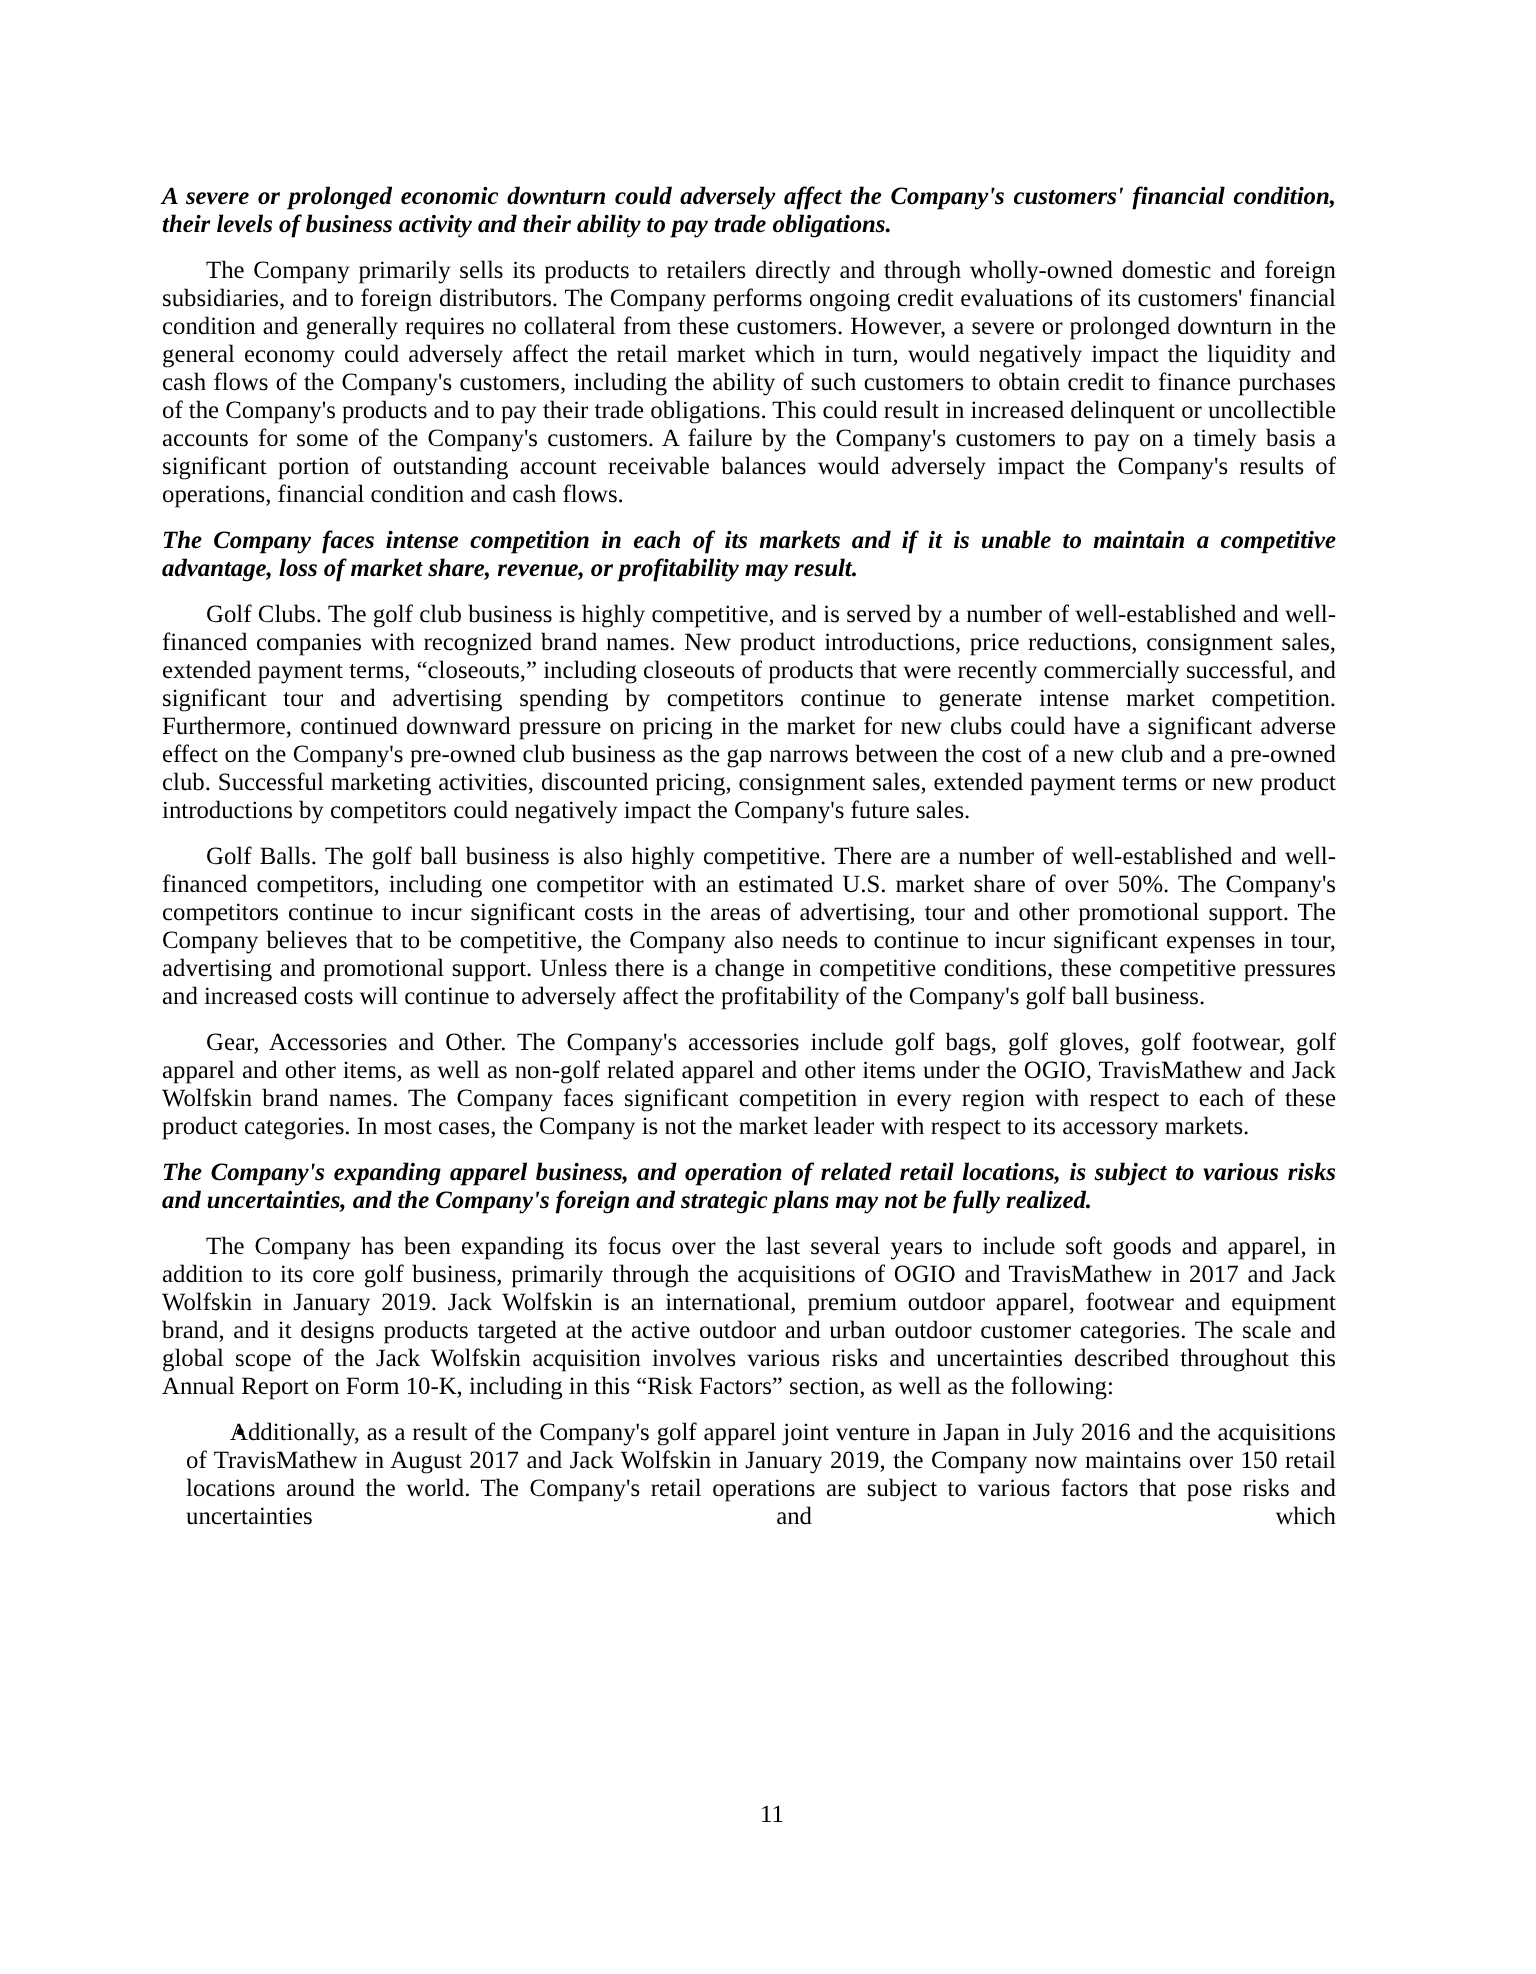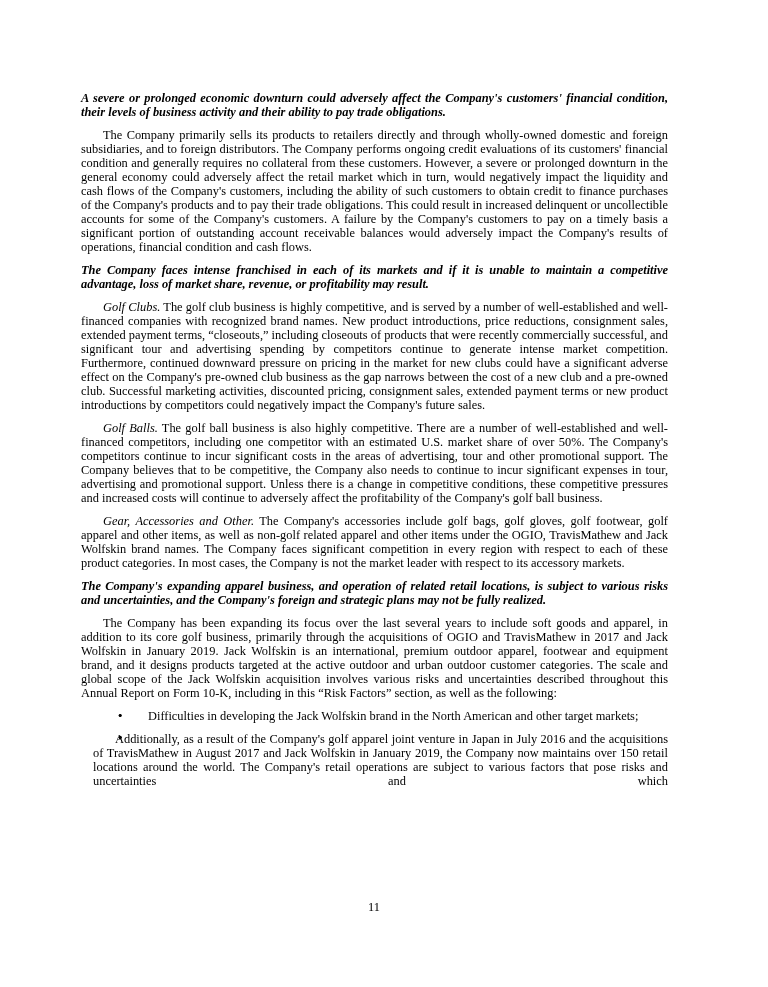--- a/index.html
+++ b/index.html
@@ -26,21 +26,20 @@
     font-style: italic;
     text-align: justify;
     margin: 3px 0 9px 0;
   }
   .body-para {
     margin: 0 0 9px 0;
     text-align: justify;
     text-indent: 22px;
   }
   .lead-in {
-    font-style: italic;
   }
   .bullet-list {
     list-style: none;
     margin: 0 0 9px 0;
     padding: 0;
   }
   .bullet-item {
     position: relative;
     padding-left: 67px;
     text-align: justify;
@@ -51,54 +50,53 @@
     left: 37px;
     top: 0;
   }
   .continued {
     text-align-last: justify;
     margin-left: 12px;
   }
   .page-number {
     position: absolute;
     top: 900px;
-    left: 0;
+    left: 12px;
     width: 100%;
     text-align: center;
     text-indent: 0;
   }
 </style>
 </head>
 <body>
 
 <div class="page">
 
   <h2 class="risk-heading">A severe or prolonged economic downturn could adversely affect the Company's customers' financial condition, their levels of business activity and their ability to pay trade obligations.</h2>
 
   <p class="body-para">The Company primarily sells its products to retailers directly and through wholly-owned domestic and foreign subsidiaries, and to foreign distributors. The Company performs ongoing credit evaluations of its customers' financial condition and generally requires no collateral from these customers. However, a severe or prolonged downturn in the general economy could adversely affect the retail market which in turn, would negatively impact the liquidity and cash flows of the Company's customers, including the ability of such customers to obtain credit to finance purchases of the Company's products and to pay their trade obligations. This could result in increased delinquent or uncollectible accounts for some of the Company's customers. A failure by the Company's customers to pay on a timely basis a significant portion of outstanding account receivable balances would adversely impact the Company's results of operations, financial condition and cash flows.</p>
 
-  <h2 class="risk-heading">The Company faces intense franchised in each of its markets and if it is unable to maintain a competitive advantage, loss of market share, revenue, or profitability may result.</h2>
+  <h2 class="risk-heading">The Company faces intense competition in each of its markets and if it is unable to maintain a competitive advantage, loss of market share, revenue, or profitability may result.</h2>
 
   <p class="body-para"><span class="lead-in">Golf Clubs.</span><span> The golf club business is highly competitive, and is served by a number of well-established and well-financed companies with recognized brand names. New product introductions, price reductions, consignment sales, extended payment terms, “closeouts,” including closeouts of products that were recently commercially successful, and significant tour and advertising spending by competitors continue to generate intense market competition. Furthermore, continued downward pressure on pricing in the market for new clubs could have a significant adverse effect on the Company's pre-owned club business as the gap narrows between the cost of a new club and a pre-owned club. Successful marketing activities, discounted pricing, consignment sales, extended payment terms or new product introductions by competitors could negatively impact the Company's future sales.</span></p>
 
   <p class="body-para"><span class="lead-in">Golf Balls.</span><span> The golf ball business is also highly competitive. There are a number of well-established and well-financed competitors, including one competitor with an estimated U.S. market share of over 50%. The Company's competitors continue to incur significant costs in the areas of advertising, tour and other promotional support. The Company believes that to be competitive, the Company also needs to continue to incur significant expenses in tour, advertising and promotional support. Unless there is a change in competitive conditions, these competitive pressures and increased costs will continue to adversely affect the profitability of the Company's golf ball business.</span></p>
 
   <p class="body-para"><span class="lead-in">Gear, Accessories and Other.</span><span> The Company's accessories include golf bags, golf gloves, golf footwear, golf apparel and other items, as well as non-golf related apparel and other items under the OGIO, TravisMathew and Jack Wolfskin brand names. The Company faces significant competition in every region with respect to each of these product categories. In most cases, the Company is not the market leader with respect to its accessory markets.</span></p>
 
   <h2 class="risk-heading">The Company's expanding apparel business, and operation of related retail locations, is subject to various risks and uncertainties, and the Company's foreign and strategic plans may not be fully realized.</h2>
 
   <p class="body-para">The Company has been expanding its focus over the last several years to include soft goods and apparel, in addition to its core golf business, primarily through the acquisitions of OGIO and TravisMathew in 2017 and Jack Wolfskin in January 2019.  Jack Wolfskin is an international, premium outdoor apparel, footwear and equipment brand, and it designs products targeted at the active outdoor and urban outdoor customer categories.  The scale and global scope of the Jack Wolfskin acquisition involves various risks and uncertainties described throughout this Annual Report on Form 10-K, including in this “Risk Factors” section, as well as the following:</p>
 
   <ul class="bullet-list">
     <li class="bullet-item">
       <span class="bullet-marker">•</span>
     </li>
     <li class="bullet-item">
       <span class="bullet-marker">•</span>
-      <span>Difficulties in developing the Jack Wolfskin brand in the North American and other target markets;</span>
     </li>
     <li class="bullet-item">
       <span class="bullet-marker">•</span>
     </li>
     <li class="bullet-item">
       <span class="bullet-marker">•</span>
     </li>
     <li class="bullet-item">
       <span class="bullet-marker">•</span>
     </li>

